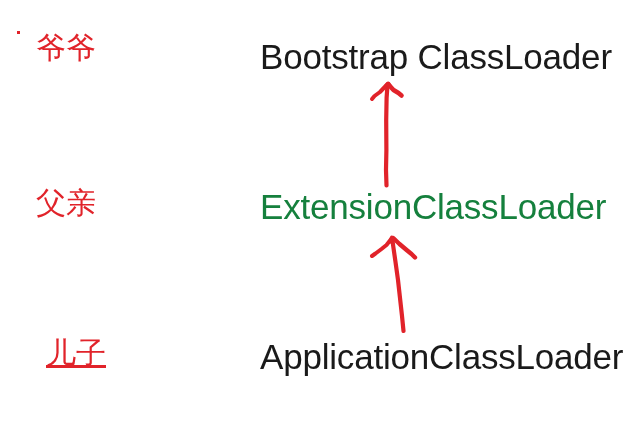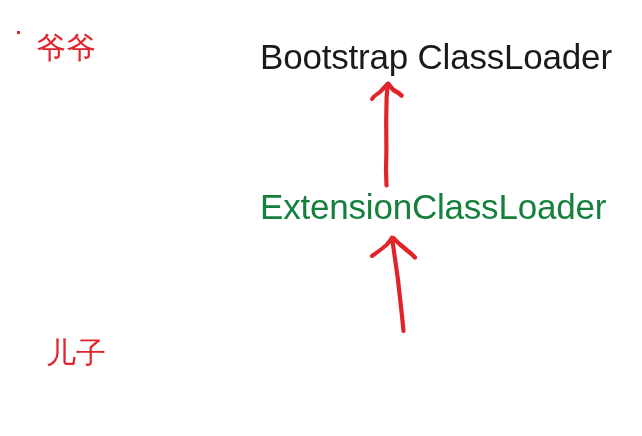--- a/index.html
+++ b/index.html
@@ -62,24 +62,26 @@
   }
 </style>
 </head>
 <body>
 
 <div id="canvas" style="background: rgb(255, 255, 255);">
 
   <div class="dot-mark" style="background: rgb(225, 35, 42);"></div>
 
   <div class="cn-label row1-cn" style="color: rgb(225, 35, 42);">爷爷</div>
-  <div class="cn-label row3-cn" style="color: rgb(225, 35, 42);">儿子</div>
+  <div class="cn-label row2-cn" style="color: rgb(225, 35, 42);">父亲</div>
+  <div class="cn-label row3-cn" style="color: rgb(225, 35, 42); text-decoration: underline;">儿子</div>
 
   <div class="node-label row1-node" style="color: rgb(26, 26, 26);">Bootstrap ClassLoader</div>
   <div class="node-label row2-node" style="color: #15803d;">ExtensionClassLoader</div>
+  <div class="node-label row3-node" style="color: rgb(26, 26, 26);">ApplicationClassLoader</div>
 
   <svg id="arrow-layer" viewBox="0 0 642 436">
     <g>
       <path d="M386.5,185.5 L386.0,170.0 L386.4,150.0 L386.2,120.0 L386.6,98.0 L387.4,86.5" stroke="#e1232a" stroke-width="4.2" fill="none" stroke-linecap="round" stroke-linejoin="round"></path>
       <path d="M387.6,84.0 L380.0,92.0 L374.5,96.0 L372.0,99.0" stroke="#e1232a" stroke-width="4.0" fill="none" stroke-linecap="round" stroke-linejoin="round"></path>
       <path d="M388.0,84.0 L393.5,90.0 L398.5,93.0 L401.5,95.5" stroke="#e1232a" stroke-width="4.6" fill="none" stroke-linecap="round" stroke-linejoin="round"></path>
       <path d="M385.8,85.5 L388.8,83.5 L390.4,86.0" stroke="#e1232a" stroke-width="3.2" fill="none" stroke-linecap="round" stroke-linejoin="round"></path>
     </g>
 
     <g>

